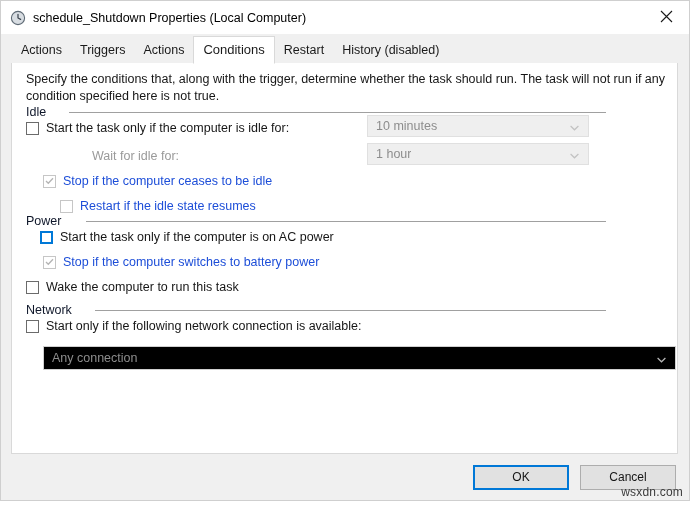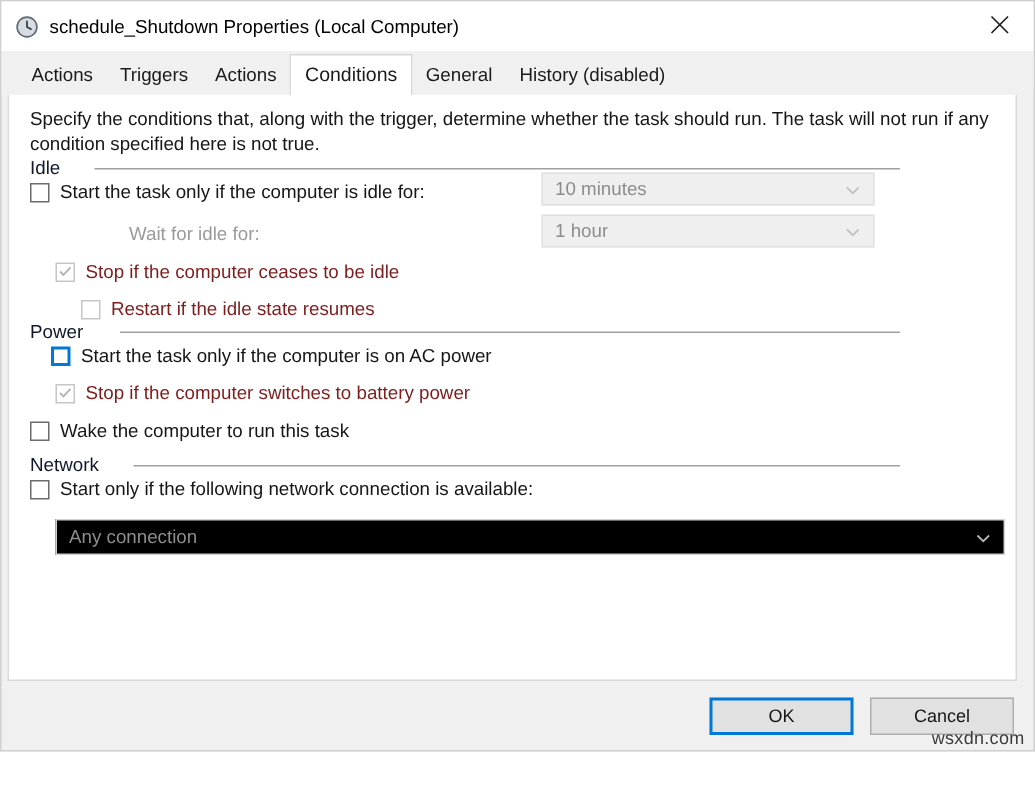--- a/index.html
+++ b/index.html
@@ -83,21 +83,21 @@
     border: 1px solid #d9d9d9;
     border-bottom: 1px solid #ffffff;
     padding: 5px 9px 6px 9px;
     margin-bottom: -1px;
     font-size: 13px;
   }
 
   
   .panel {
     flex: 1 1 auto;
-    margin: 0 11px 0 4px;
+    margin: 0 11px 0 10px;
     background: #ffffff;
     border: 1px solid #d9d9d9;
     border-top: none;
     box-sizing: border-box;
     position: relative;
     overflow: hidden;
   }
   .desc {
     position: absolute;
     left: 14px;
@@ -144,21 +144,21 @@
   }
   .cbox.focus { border: 2px solid #0078d7; }
   .cbox.disabled { border-color: #c6c6c6; background: #ffffff; }
   .cbox .tick { display: none; }
   .cbox.checked .tick { display: block; }
   .cblabel {
     font-size: 12.5px;
     color: #161616;
     margin-left: 7px;
   }
-  .cblabel.disabled { color: #7f1d1d; }
+  .cblabel.disabled { color: #1d4ed8; }
 
   .plainlabel {
     position: absolute;
     font-size: 12.5px;
     color: #9a9a9a;
     white-space: nowrap;
   }
 
   
   .combo {
@@ -238,21 +238,21 @@
         <path d="M1 1 L12 12 M12 1 L1 12" stroke="#1a1a1a" stroke-width="1.1" fill="none"></path>
       </svg>
     </div>
   </div>
 
   <div class="tabstrip">
     <div class="tab">Actions</div>
     <div class="tab">Triggers</div>
     <div class="tab">Actions</div>
     <div class="tab active">Conditions</div>
-    <div class="tab">General</div>
+    <div class="tab">Restart</div>
     <div class="tab">History (disabled)</div>
   </div>
 
   <div class="panel">
 
     <div class="desc">Specify the conditions that, along with the trigger, determine whether the task should run.  The task will not run  if any condition specified here is not true.</div>
 
     <div class="group-label" style="left:14px; top:42px;">Idle</div>
     <div class="group-rule" style="left:57px; top:49px; width:537px;"></div>
 

